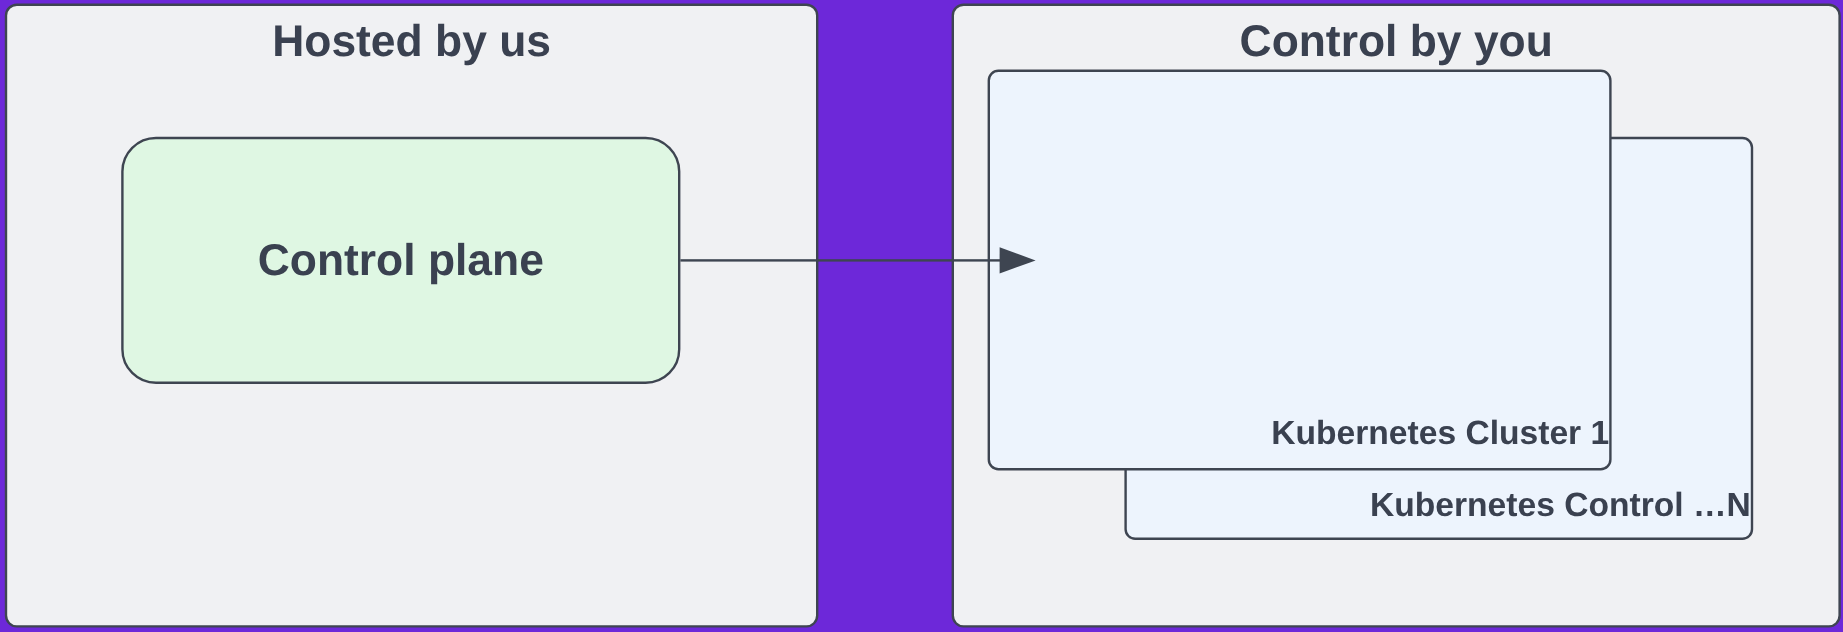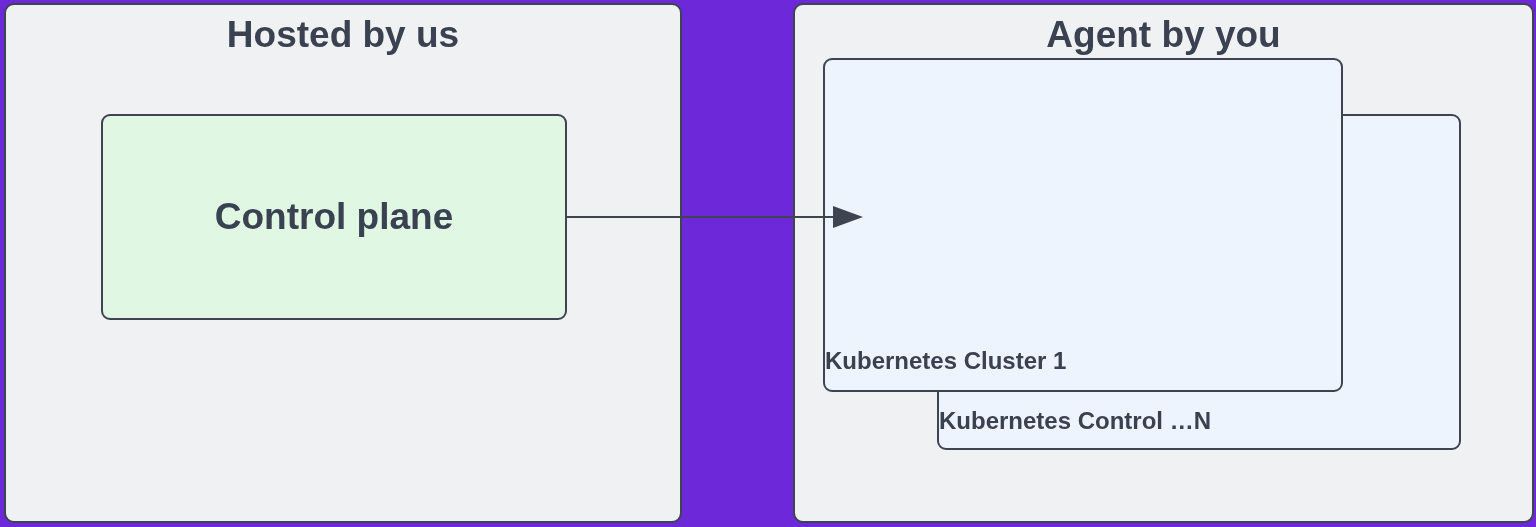--- a/index.html
+++ b/index.html
@@ -51,29 +51,29 @@
     font-size: 37px;
     font-weight: 700;
   }
   .node-label.regular {
     font-weight: 400;
   }
   .cluster-label {
     position: absolute;
     left: 0;
     right: 0;
-    text-align: left;
-    font-size: 24px;
+    text-align: right;
+    font-size: 28px;
     font-weight: 700;
     line-height: 42px;
   }
   
   #hosted-by-us   { left: 4px;   top: 3px;   width: 678px; height: 520px; z-index: 1; }
   #hosted-by-you  { left: 793px; top: 3px;   width: 741px; height: 520px; z-index: 1; }
-  #control-plane  { left: 101px; top: 114px; width: 466px; height: 206px; z-index: 2; }
+  #control-plane  { left: 101px; top: 114px; width: 466px; height: 206px; z-index: 2; border-radius: 29px; }
   #cluster-n      { left: 937px; top: 114px; width: 524px; height: 336px; z-index: 2; }
   #cluster-1      { left: 823px; top: 58px;  width: 520px; height: 334px; z-index: 3; }
   #agent          { left: 865px; top: 113px; width: 428px; height: 207px; z-index: 4; }
   #cluster-1 .cluster-label { bottom: 8px; }
   #cluster-n .cluster-label { bottom: 6px; }
   .arrow-line {
     position: absolute;
     left: 567px;
     top: 216px;
     width: 270px;
@@ -100,21 +100,21 @@
 
   <div class="box container-box" id="hosted-by-us">
     <div class="container-title">Hosted by us</div>
   </div>
 
   <div class="box node-box" id="control-plane">
     <span class="node-label">Control plane</span>
   </div>
 
   <div class="box container-box" id="hosted-by-you">
-    <div class="container-title">Agent by you</div>
+    <div class="container-title">Control by you</div>
   </div>
 
   <div class="box cluster-box" id="cluster-n">
     <div class="cluster-label">Kubernetes Control …N</div>
   </div>
 
   <div class="box cluster-box" id="cluster-1">
     <div class="cluster-label">Kubernetes Cluster 1</div>
   </div>
 

